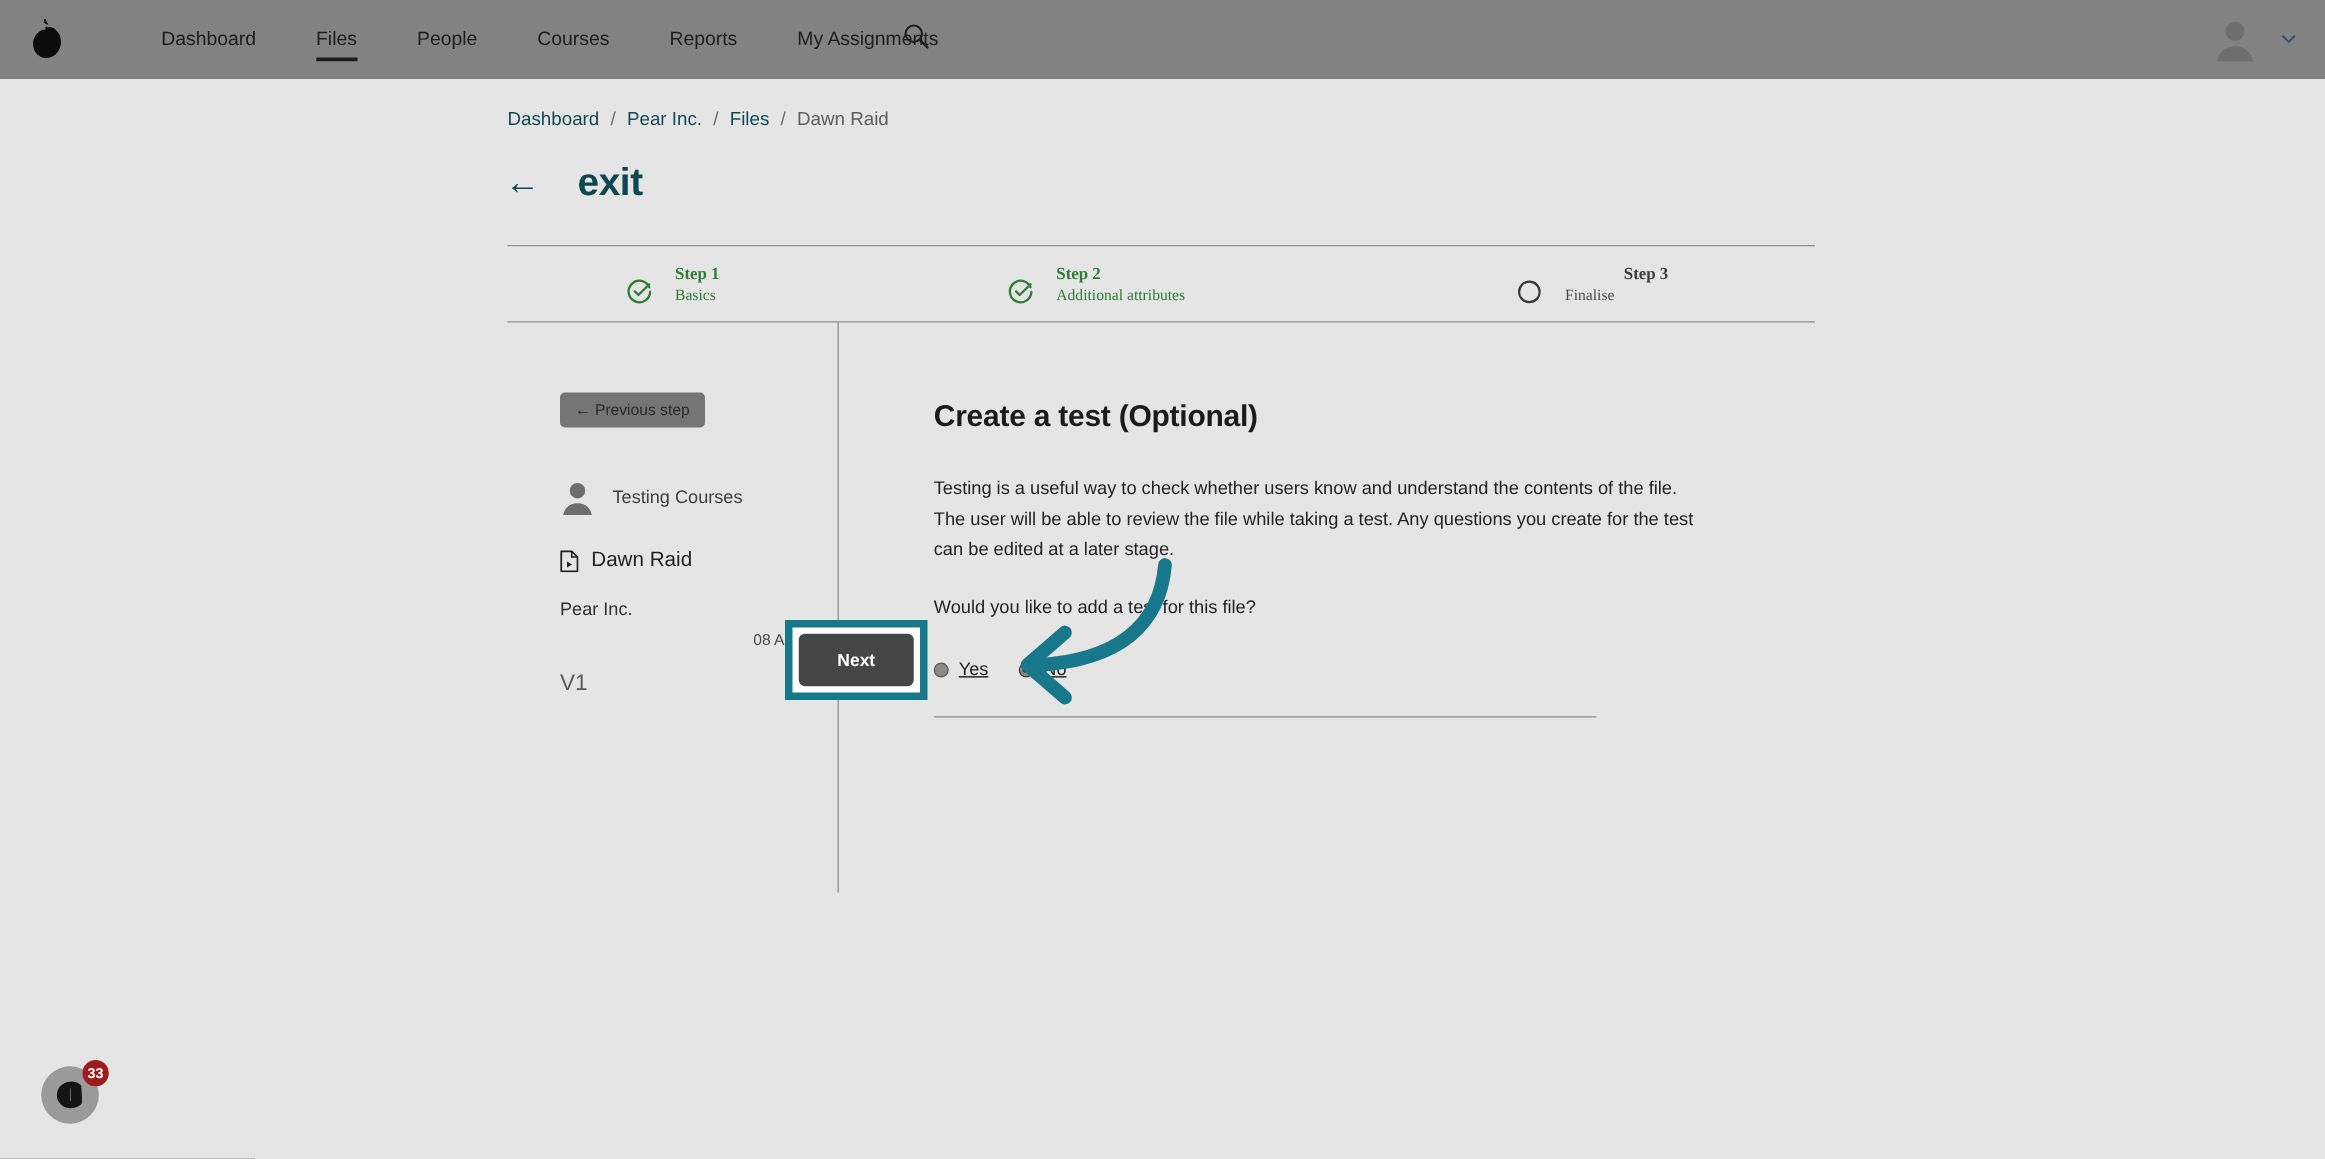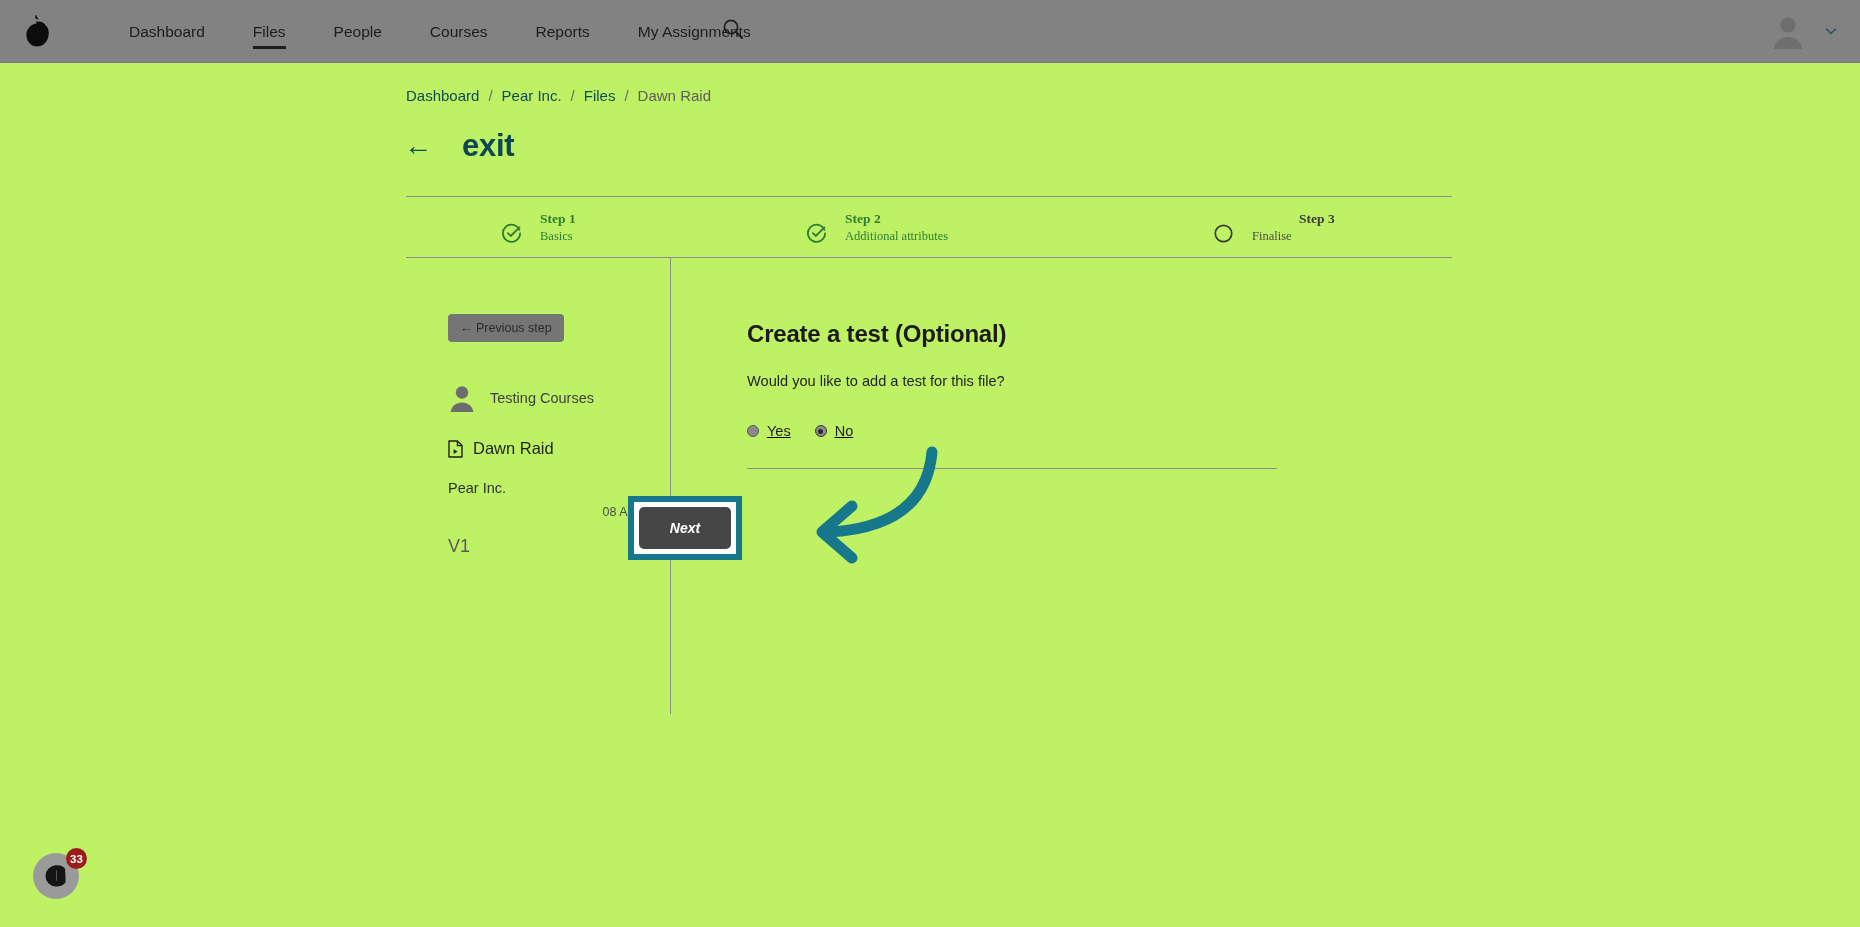--- a/index.html
+++ b/index.html
@@ -9,21 +9,21 @@
     height: 927px;
     overflow: hidden;
     background: #808080;
     font-family: "Liberation Sans", sans-serif;
   }
 
   #screen {
     position: relative;
     width: 1860px;
     height: 927px;
-    background: #bef264;
+    background: #e5e5e5;
   }
 
   
   .topbar {
     position: absolute;
     top: 0; left: 0;
     width: 1860px;
     height: 63px;
     background: #828282;
     border-bottom: 1px solid #777;
@@ -282,21 +282,20 @@
   .next-btn {
     width: 100%; height: 100%;
     background: #464646;
     color: #ffffff;
     border: none;
     border-radius: 5px;
     font-size: 14px;
     font-weight: bold;
     cursor: pointer;
     font-family: "Liberation Sans", sans-serif;
-    font-style: italic;
   }
 
   
   .anno-arrow {
     position: absolute;
     left: 760px; top: 440px;
     width: 200px; height: 130px;
     pointer-events: none;
     z-index: 5;
   }
@@ -448,20 +447,21 @@
 
         <div class="meta-org">Pear Inc.</div>
         <div class="meta-date">08 Apr 2024</div>
         <div class="meta-ver">V1</div>
       </div>
 
       <div class="right-pane">
 
         <h1 class="content-title">Create a test (Optional)</h1>
 
+        <p class="content-para">Testing is a useful way to check whether users know and understand the contents of the file. The user will be able to review the file while taking a test. Any questions you create for the test can be edited at a later stage.</p>
 
         <p class="content-question">Would you like to add a test for this file?</p>
 
         <div class="radio-row">
           <label class="radio-opt">
             <span class="radio-mark"></span>
             <span class="radio-label">Yes</span>
           </label>
           <label class="radio-opt checked">
             <span class="radio-mark"></span>

